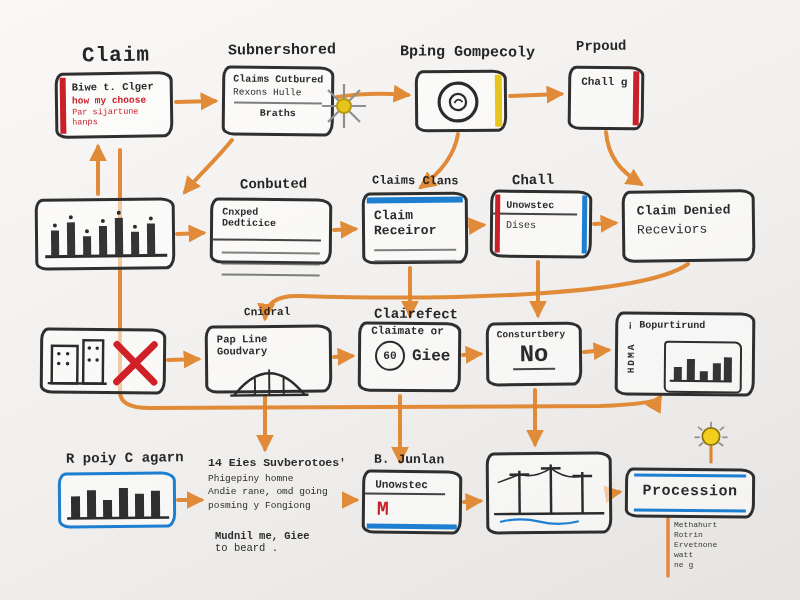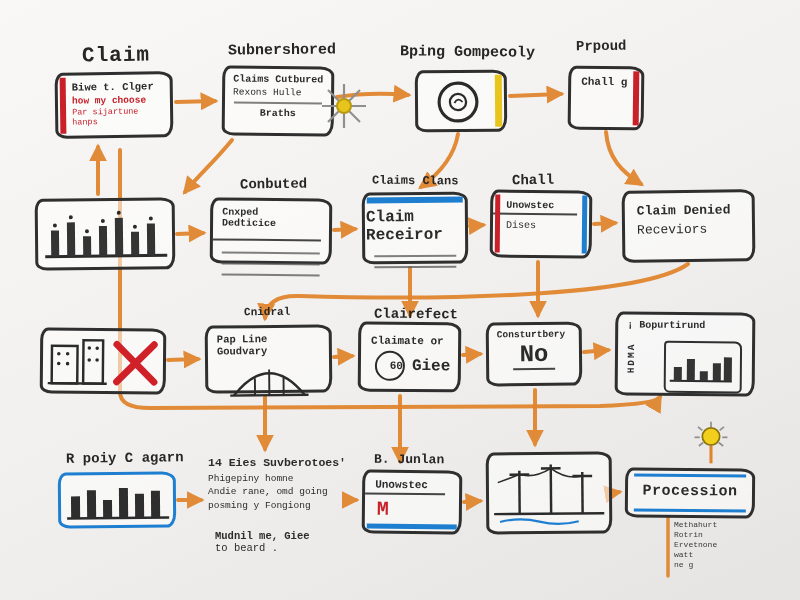--- a/index.html
+++ b/index.html
@@ -137,21 +137,21 @@
 
   <div class="box" style="left:210px;top:198px;width:122px;height:66px;transform:rotate(0.5deg)">
     <div style="padding:6px 6px 10px 9px;font-size:10px;font-weight:700;border-bottom:2px solid #444;margin:0 8px 2px 0">Cnxped Dedticice</div>
     <div class="rule"></div>
     <div class="rule"></div>
     <div class="rule"></div>
   </div>
 
   <div class="box" style="left:362px;top:192px;width:106px;height:72px;transform:rotate(-0.5deg)">
     <div class="stripe" style="left:2px;right:2px;top:2px;height:6px;background:#1e7fd0"></div>
-    <div style="padding:13px 6px 2px 1px;font-size:16px;font-weight:700">Claim Receiror</div>
+    <div style="padding:13px 6px 2px 9px;font-size:13px;font-weight:700">Claim Receiror</div>
     <div class="rule"></div>
     <div class="rule"></div>
   </div>
 
   <div class="box" style="left:490px;top:190px;width:102px;height:68px;transform:rotate(0.6deg)">
     <div class="stripe" style="left:2px;top:2px;bottom:2px;width:5px;background:#c9202a"></div>
     <div class="stripe" style="right:2px;top:2px;bottom:2px;width:5px;background:#1e7fd0"></div>
     <div style="padding:7px 8px 2px 13px;font-size:10px;font-weight:700;border-bottom:2px solid #444;margin-right:12px">Unowstec</div>
     <div style="padding:5px 8px 0 13px;font-size:10px">Dises</div>
   </div>
@@ -185,23 +185,23 @@
     <svg width="90" height="42" viewBox="0 0 90 44" style="margin:0 0 0 16px">
       <path d="M8 40 Q45 -6 82 40" fill="none" stroke="#2b2b2b" stroke-width="2.5"></path>
       <line x1="30" y1="22" x2="30" y2="40" stroke="#2b2b2b" stroke-width="2"></line>
       <line x1="45" y1="13" x2="45" y2="40" stroke="#2b2b2b" stroke-width="2"></line>
       <line x1="60" y1="22" x2="60" y2="40" stroke="#2b2b2b" stroke-width="2"></line>
       <line x1="4" y1="40" x2="86" y2="40" stroke="#2b2b2b" stroke-width="2.5"></line>
     </svg>
   </div>
 
   <div class="box" style="left:358px;top:322px;width:103px;height:70px;transform:rotate(0.5deg)">
-    <div style="padding:10px 6px 4px 10px;font-size:11px;font-weight:700">Claimate or</div>
+    <div style="padding:0 6px 4px 10px;font-size:11px;font-weight:700">Claimate or</div>
     <div style="display:flex;align-items:center;gap:7px;padding-left:14px">
-      <span style="display:inline-block;width:26px;height:26px;line-height:26px;text-align:right;border:2.5px solid #2b2b2b;border-radius:50%;font-size:11px;font-weight:700">60</span>
+      <span style="display:inline-block;width:26px;height:26px;line-height:26px;text-align:center;border:2.5px solid #2b2b2b;border-radius:50%;font-size:11px;font-weight:700">60</span>
       <span style="font-size:16px;font-weight:700">Giee</span>
     </div>
   </div>
 
   <div class="box" style="left:486px;top:322px;width:96px;height:64px;transform:rotate(-0.6deg)">
     <div style="padding:4px 4px 0 8px;font-size:9.5px;font-weight:700">Consturtbery</div>
     <div style="text-align:center;font-size:24px;font-weight:700;margin-top:1px">No</div>
     <div style="width:42px;border-bottom:2.5px solid #444;margin:0 auto"></div>
   </div>
 

